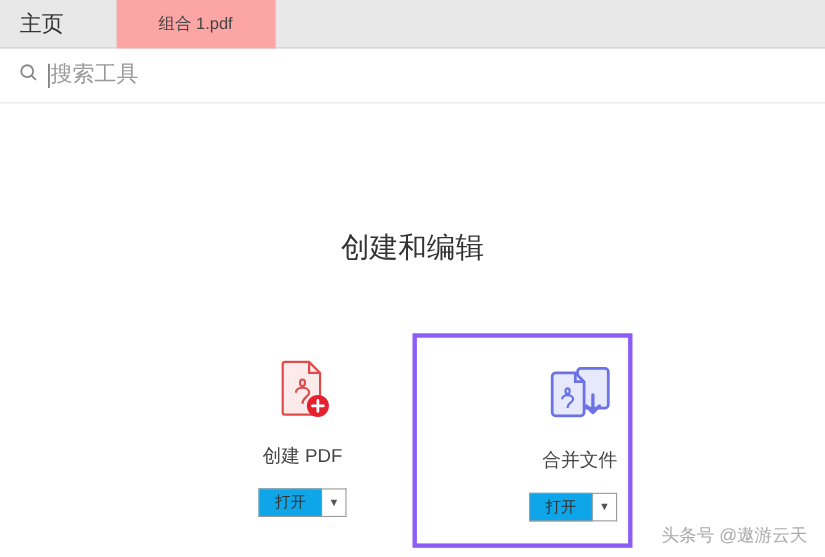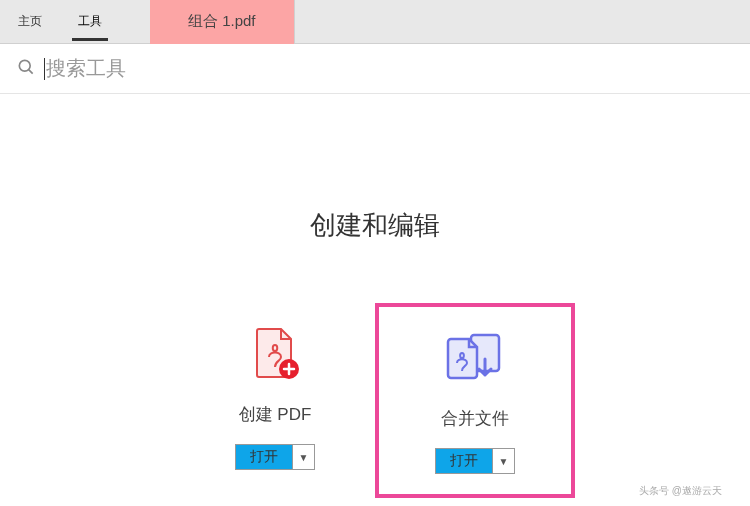--- a/index.html
+++ b/index.html
@@ -16,21 +16,21 @@
       align-items: center;
       background: #e8e8e8;
       height: 44px;
       border-bottom: 1px solid #d0d0d0;
     }
     .tab {
       padding: 0 18px;
       height: 44px;
       display: flex;
       align-items: center;
-      font-size: 12px;
+      font-size: 20px;
       color: #333;
       cursor: pointer;
       position: relative;
     }
     .tab.active {
       color: #000;
     }
     .tab.active::after {
       content: "";
       position: absolute;
@@ -95,21 +95,22 @@
       gap: 0;
     }
     .tool-card {
       width: 200px;
       display: flex;
       flex-direction: column;
       align-items: center;
       padding: 20px 10px;
     }
     .tool-card.highlighted {
-      border: 4px solid #ec4899;
+      border: 4px solid #8b5cf6;
+      align-items: flex-end;
     }
     .tool-icon {
       height: 60px;
       display: flex;
       align-items: center;
       justify-content: center;
       margin-bottom: 20px;
     }
     .tool-label {
       font-size: 17px;
@@ -136,31 +137,30 @@
       display: flex;
       align-items: center;
       justify-content: center;
       cursor: pointer;
       font-size: 10px;
       color: #555;
     }
     .watermark {
       position: absolute;
       bottom: 8px;
-      right: 28px;
-      font-size: 10px;
+      right: 16px;
+      font-size: 16px;
       color: #aaa;
     }
   </style>
 </head>
 <body>
 
 <div class="tab-bar">
   <div class="tab">主页</div>
-  <div class="tab active">工具</div>
   <div class="tab doc">组合 1.pdf</div>
 </div>
 
 <div class="search-bar">
   <span class="search-icon">
     <svg width="20" height="20" viewBox="0 0 24 24" fill="none" stroke="currentColor" stroke-width="2">
       <circle cx="10.5" cy="10.5" r="6.5"></circle>
       <line x1="20" y1="20" x2="15.2" y2="15.2"></line>
     </svg>
   </span>

